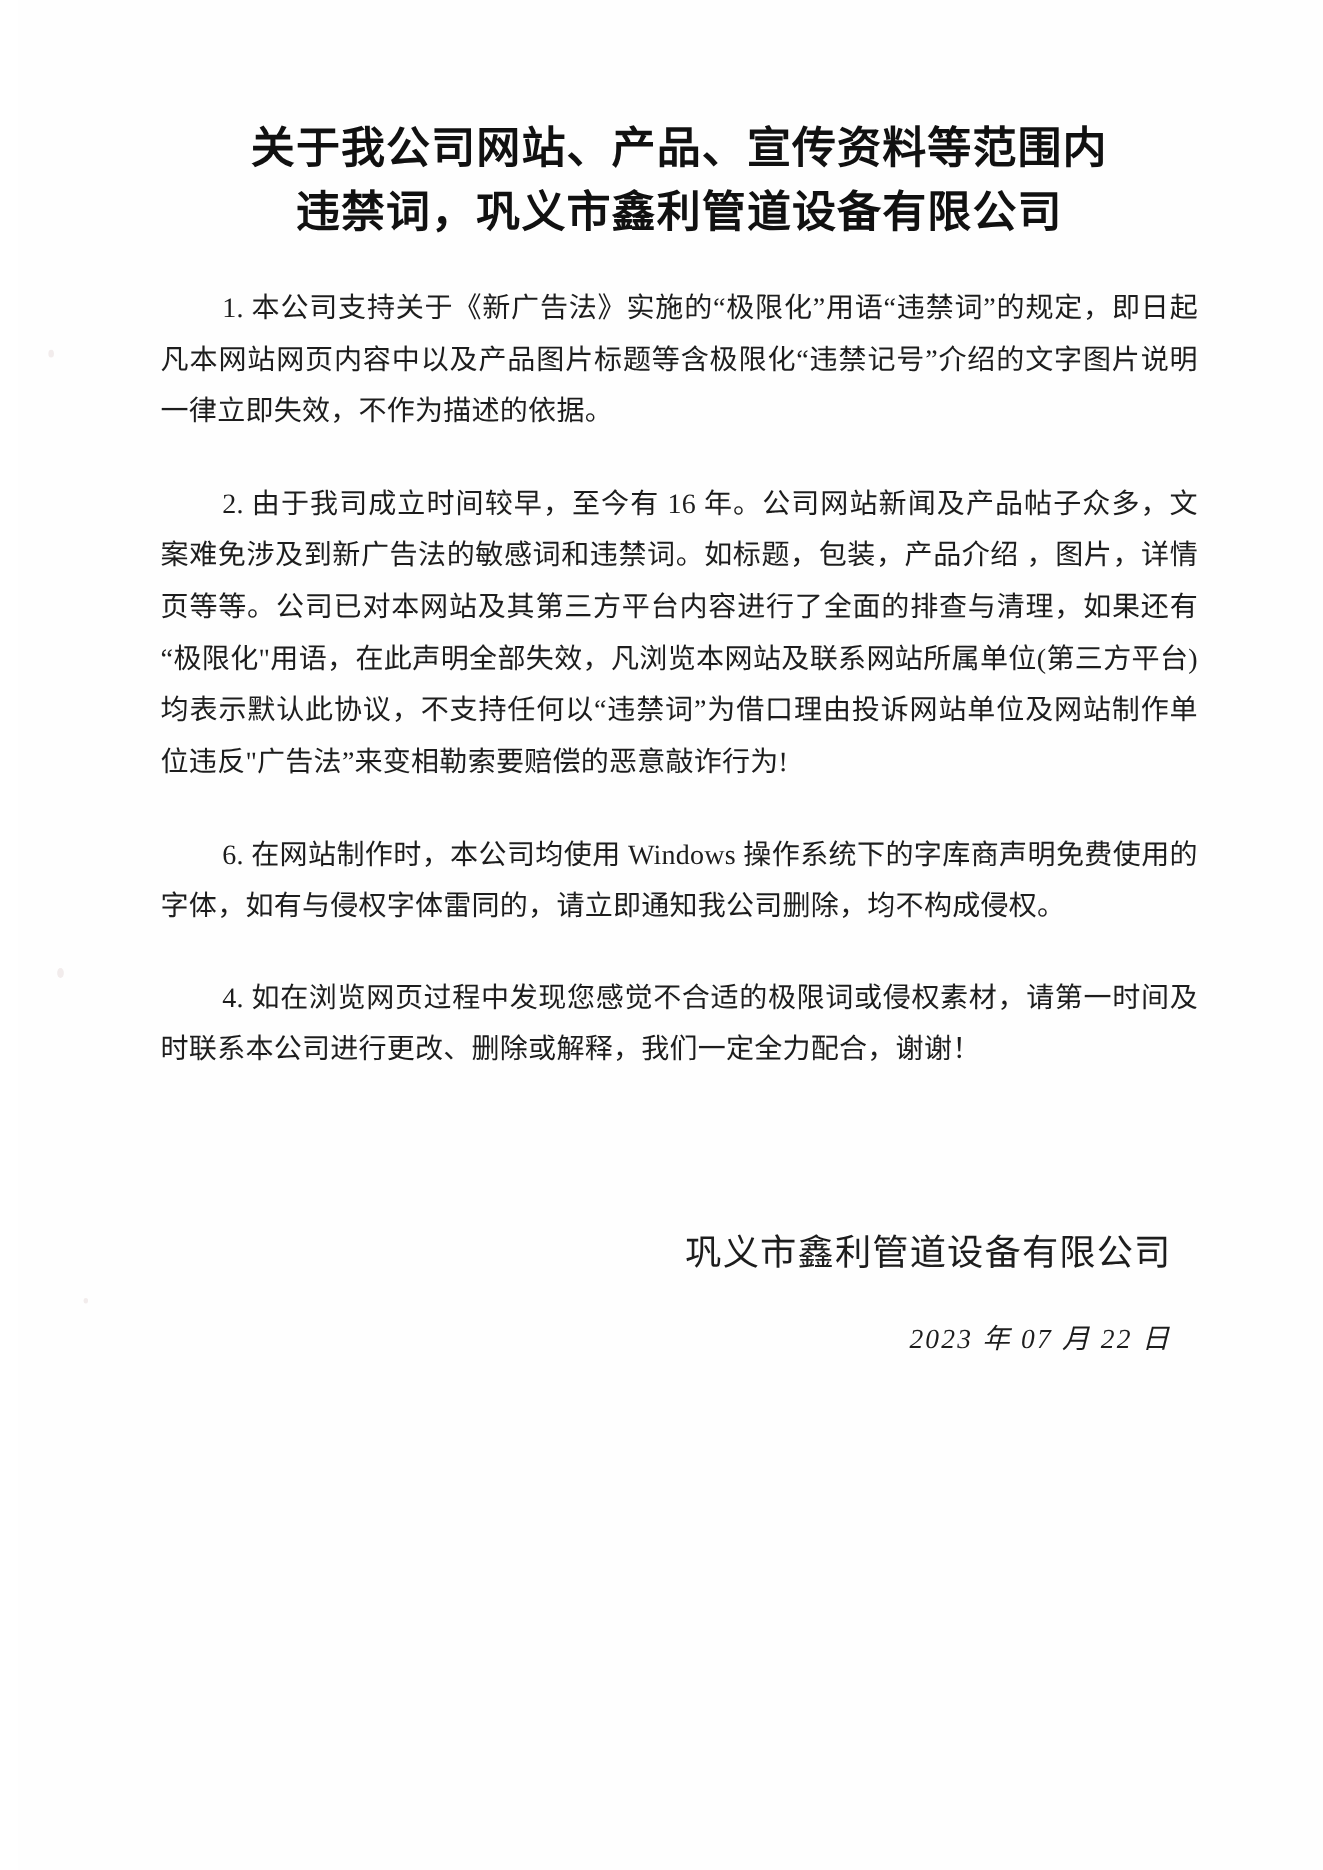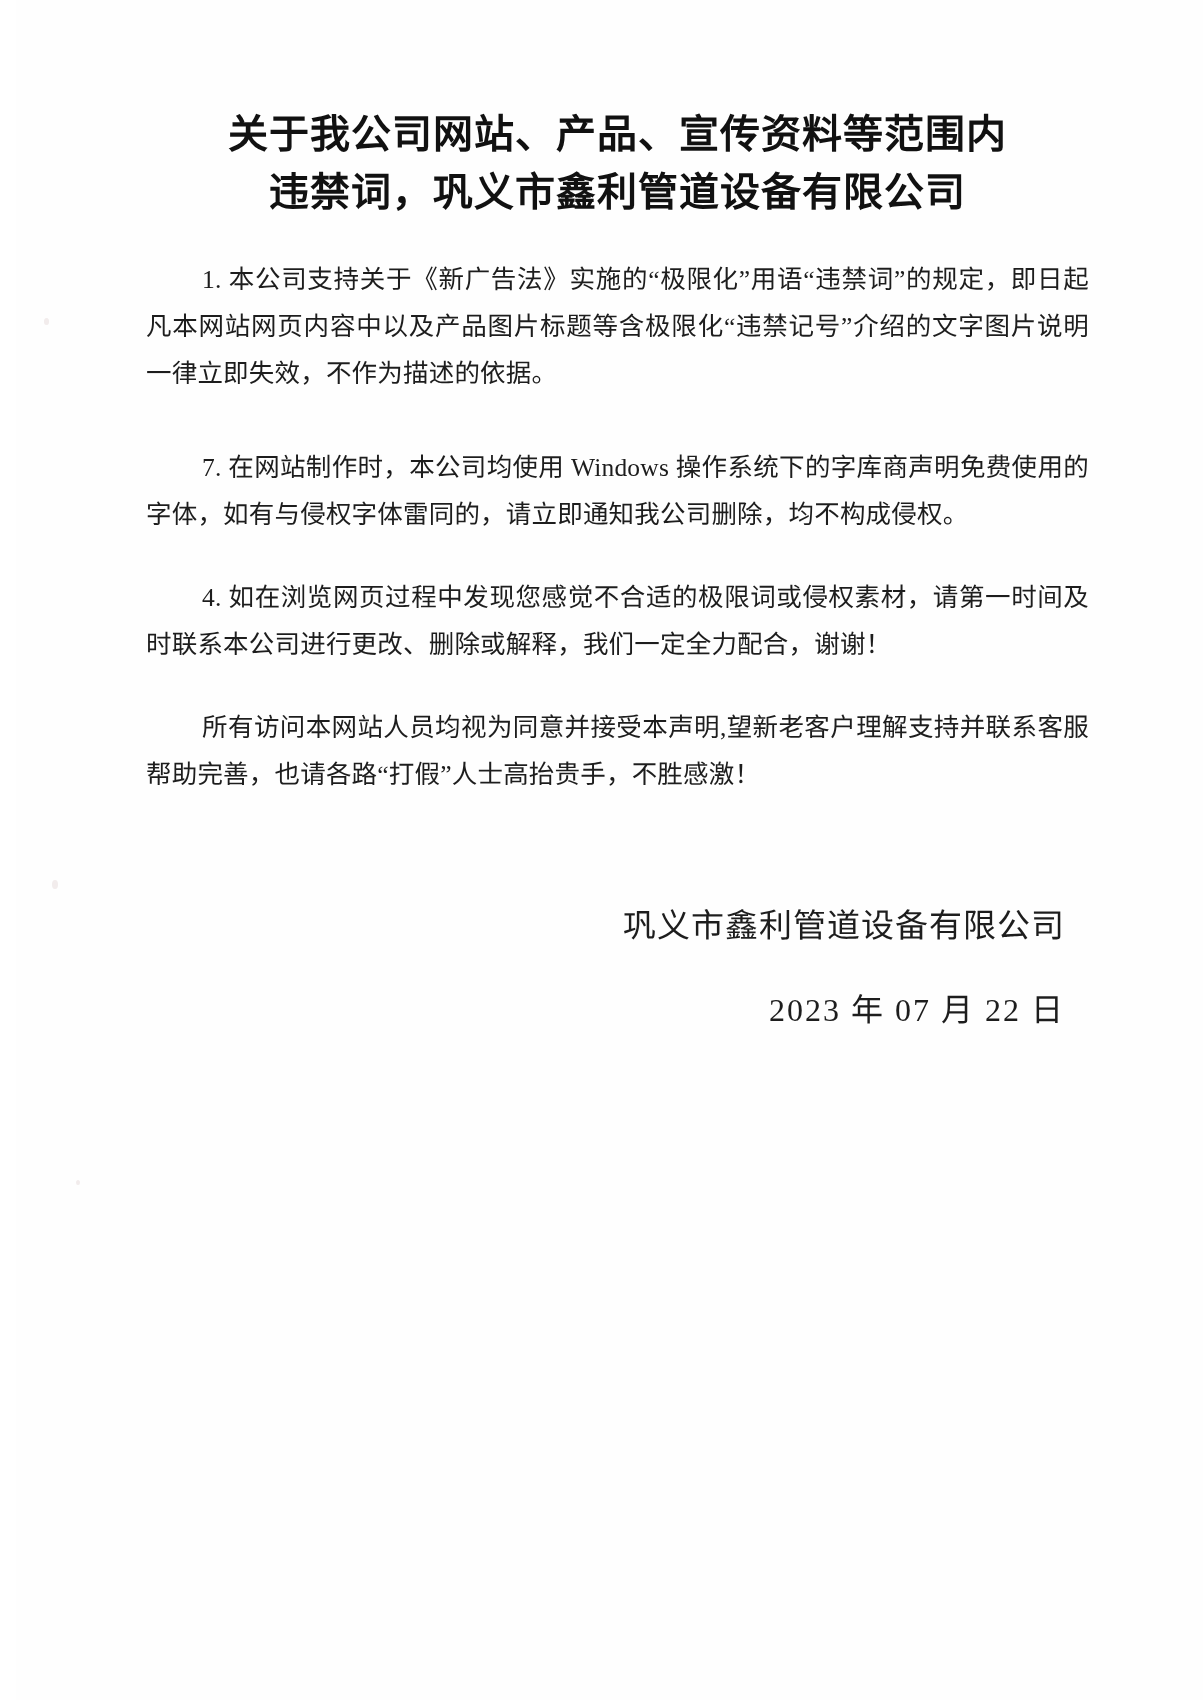--- a/index.html
+++ b/index.html
@@ -61,52 +61,53 @@
     text-align: right;
     padding-right: 24px;
   }
   .company {
     font-size: 33px;
     line-height: 1.9;
     letter-spacing: 1px;
     color: #1d1d1d;
   }
   .date {
-    font-size: 32px;
+    font-size: 25px;
     line-height: 2.2;
     letter-spacing: 2px;
     color: #1d1d1d;
     margin-top: 18px;
+    font-style: italic;
   }
 </style>
 </head>
 <body>
 
 <div class="page">
 
   <div class="speck" style="left:28px; top:318px; width:5px; height:7px;"></div>
   <div class="speck" style="left:36px; top:880px; width:6px; height:9px;"></div>
   <div class="speck" style="left:60px; top:1180px; width:4px; height:5px;"></div>
 
   <h1 class="doc-title">
     <span class="line">关于我公司网站、产品、宣传资料等范围内</span>
     <span class="line">违禁词，巩义市鑫利管道设备有限公司</span>
   </h1>
 
   <p class="para indent">1. 本公司支持关于《新广告法》实施的“极限化”用语“违禁词”的规定，即日起凡本网站网页内容中以及产品图片标题等含极限化“违禁记号”介绍的文字图片说明一律立即失效，不作为描述的依据。</p>
   <div class="spacer-sm"></div>
 
+  <p class="para indent">2. 由于我司成立时间较早，至今有 16 年。公司网站新闻及产品帖子众多，文案难免涉及到新广告法的敏感词和违禁词。如标题，包装，产品介绍 ，图片，详情页等等。公司已对本网站及其第三方平台内容进行了全面的排查与清理，如果还有“极限化"用语，在此声明全部失效，凡浏览本网站及联系网站所属单位(第三方平台)均表示默认此协议，不支持任何以“违禁词”为借口理由投诉网站单位及网站制作单位违反"广告法”来变相勒索要赔偿的恶意敲诈行为!</p>
   <div class="spacer-sm"></div>
 
-  <p class="para indent">7. 在网站制作时，本公司均使用 Windows 操作系统下的字库商声明免费使用的字体，如有与侵权字体雷同的，请立即通知我公司删除，均不构成侵权。</p>
+  <p class="para indent">6. 在网站制作时，本公司均使用 Windows 操作系统下的字库商声明免费使用的字体，如有与侵权字体雷同的，请立即通知我公司删除，均不构成侵权。</p>
   <div class="spacer-sm"></div>
 
   <p class="para indent">4. 如在浏览网页过程中发现您感觉不合适的极限词或侵权素材，请第一时间及时联系本公司进行更改、删除或解释，我们一定全力配合，谢谢！</p>
   <div class="spacer-sm"></div>
 
-  <p class="para indent">所有访问本网站人员均视为同意并接受本声明,望新老客户理解支持并联系客服帮助完善，也请各路“打假”人士高抬贵手，不胜感激！</p>
 
   <div class="signature-block">
     <div class="company">巩义市鑫利管道设备有限公司</div>
     <div class="date">2023 年 07 月 22 日</div>
   </div>
 
 </div>
 
 </body></html>

